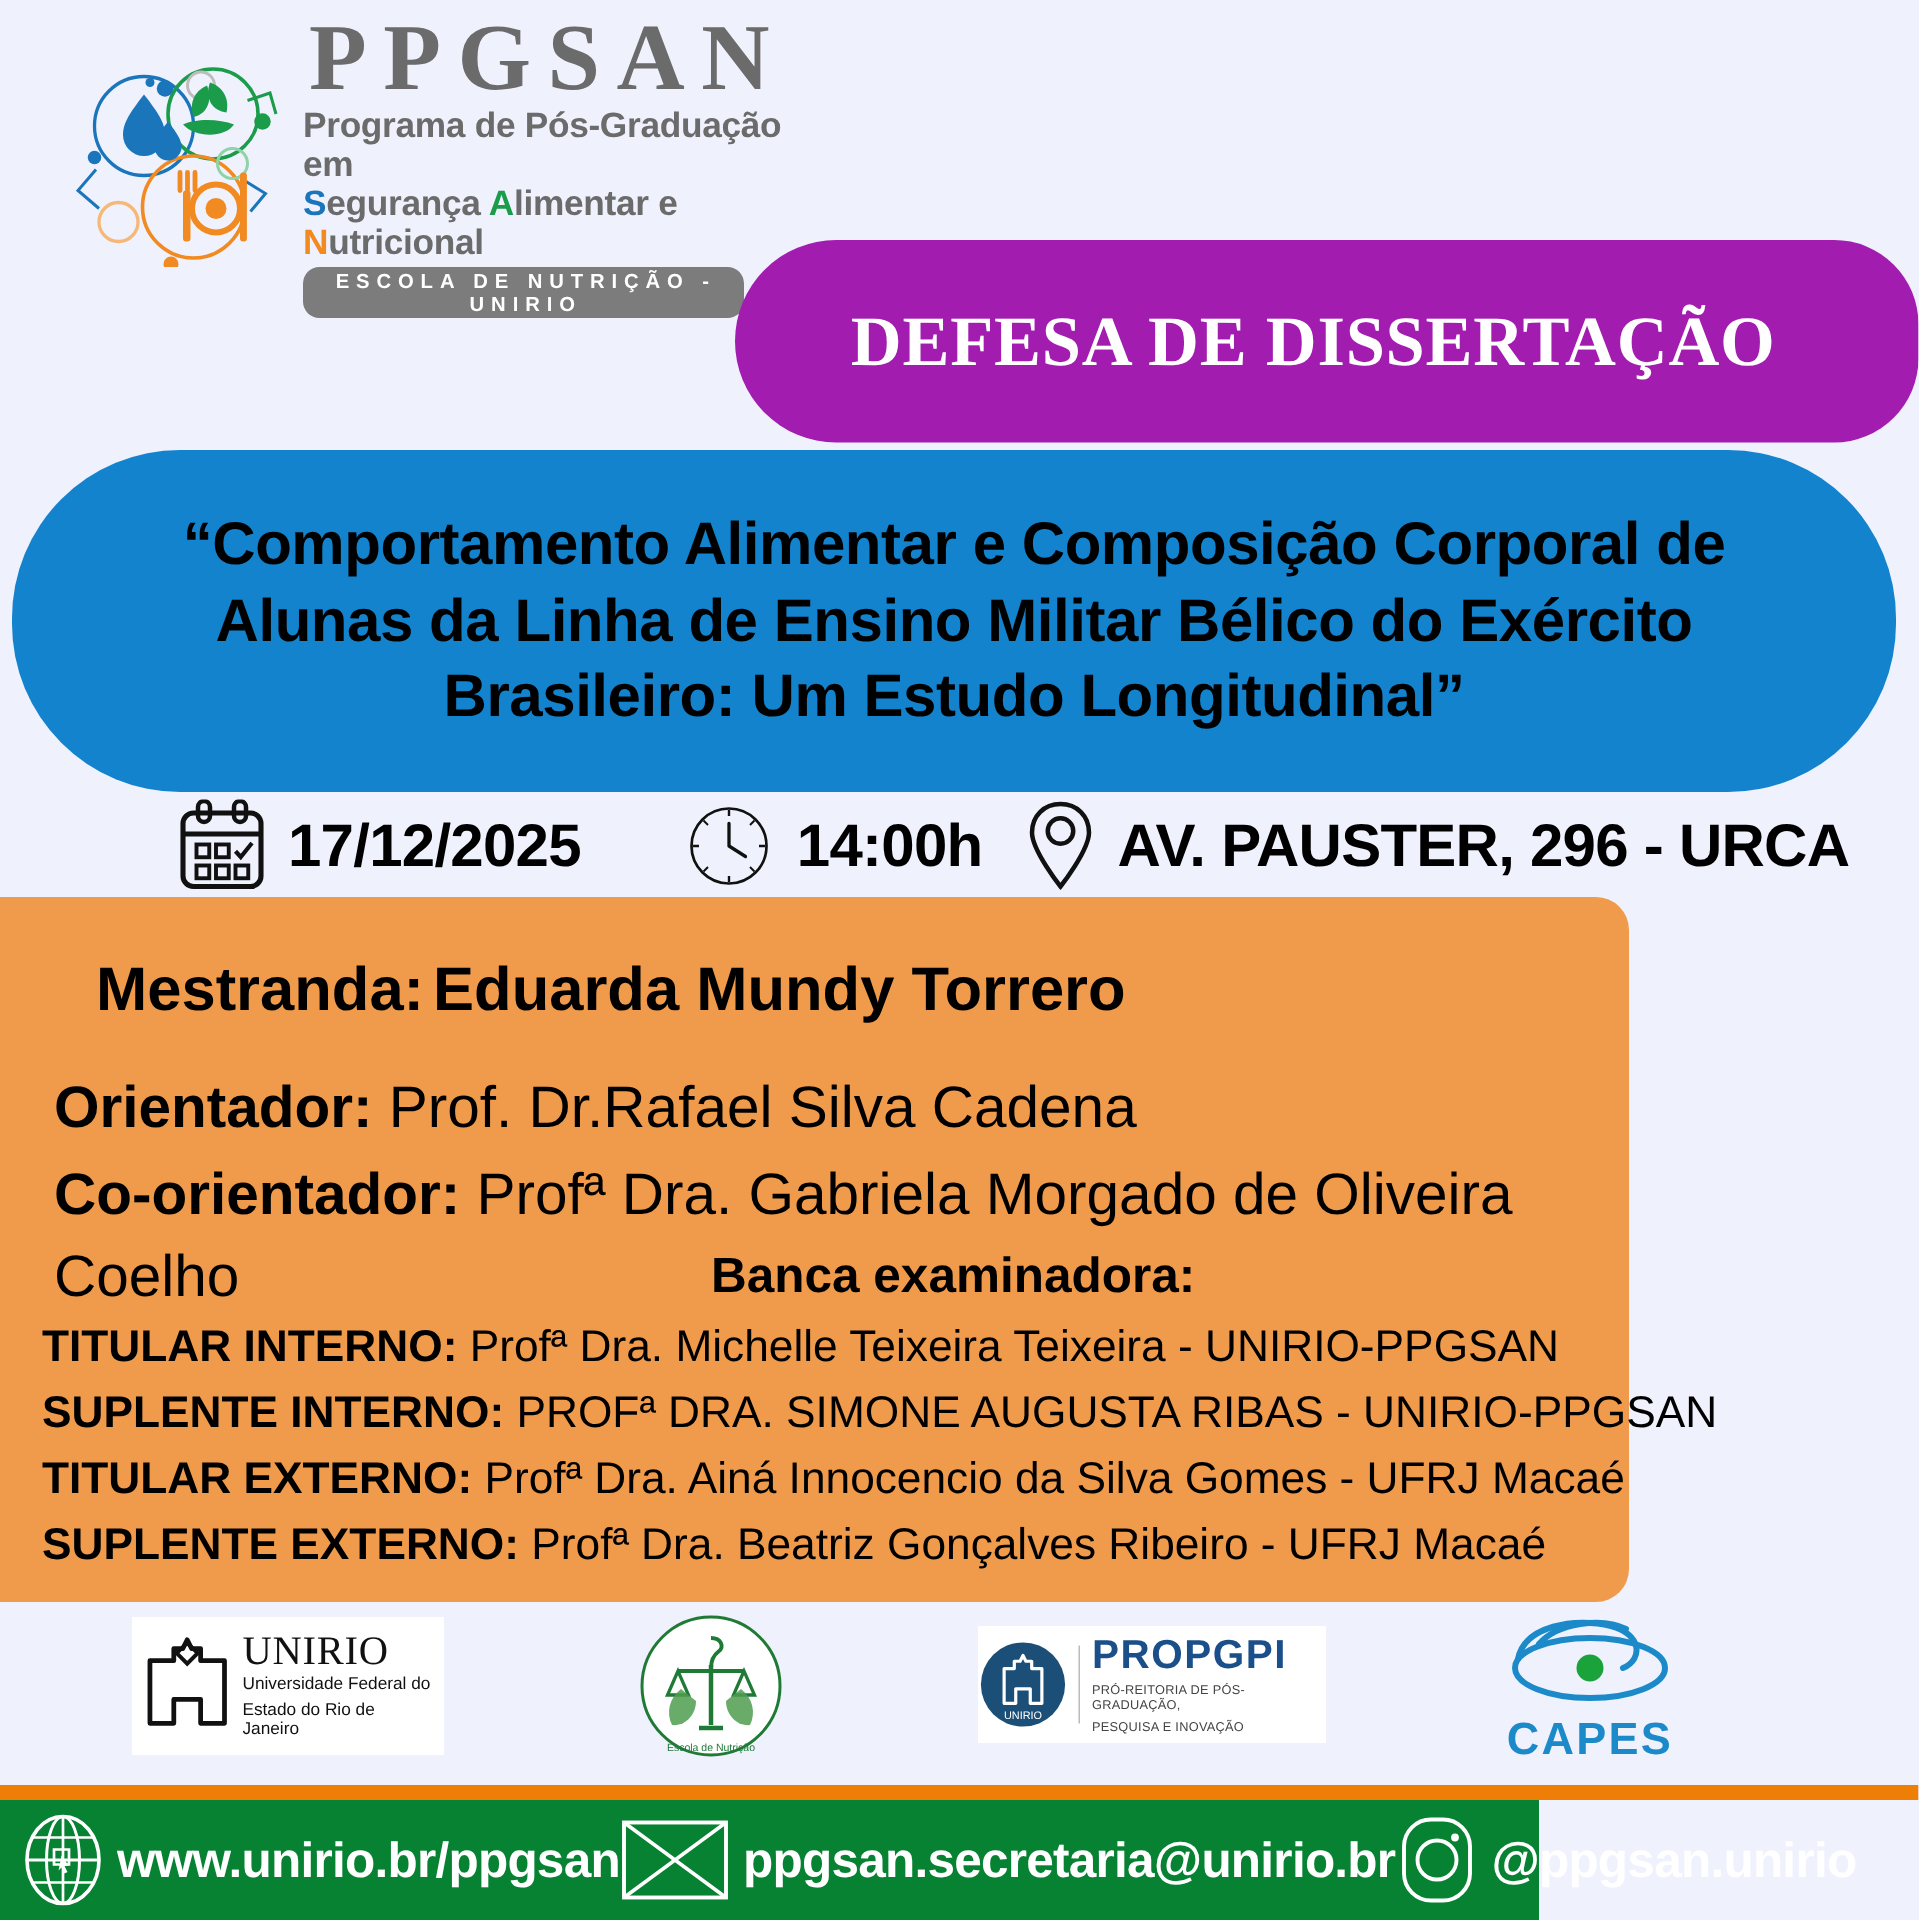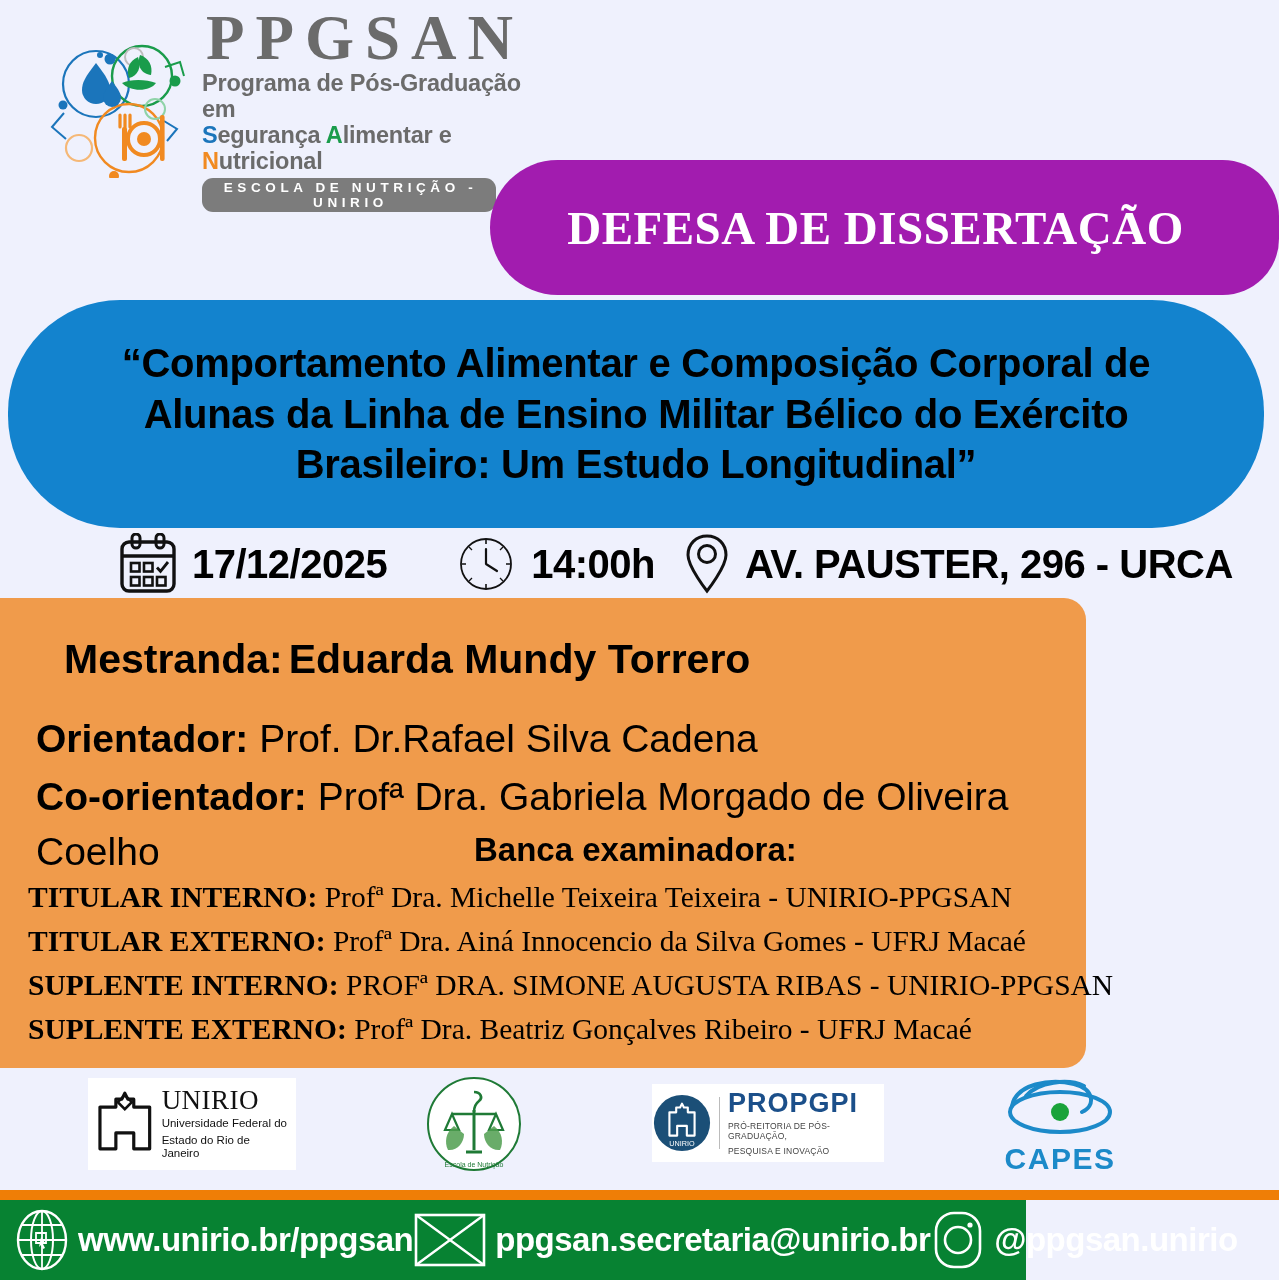--- a/index.html
+++ b/index.html
@@ -199,21 +199,20 @@
     position: absolute;
     left: 28px;
     top: 278px;
     width: 1240px;
   }
   .banca-row {
     font-size: 29.5px;
     color: #000;
     line-height: 1.49;
     white-space: nowrap;
-    font-family: Liberation Serif, serif;
   }
   .banca-row .role { font-weight: bold; }
   .banca-row .who  { font-weight: normal; }
 
   
   .sponsors {
     position: absolute;
     left: 0;
     top: 1070px;
     width: 1279px;
@@ -370,24 +369,24 @@
 
     <div class="coelho-wrap">Coelho</div>
 
     <div class="banca-heading">Banca examinadora:</div>
 
     <div class="banca-list">
       <div class="banca-row">
         <span class="role">TITULAR INTERNO:</span><span class="who"> Profª Dra. Michelle Teixeira Teixeira  - UNIRIO-PPGSAN</span>
       </div>
       <div class="banca-row">
+        <span class="role">SUPLENTE INTERNO:</span><span class="who"> PROFª DRA. SIMONE AUGUSTA RIBAS - UNIRIO-PPGSAN</span>
+      </div>
+      <div class="banca-row">
         <span class="role">TITULAR EXTERNO:</span><span class="who"> Profª Dra. Ainá Innocencio da Silva Gomes - UFRJ Macaé</span>
-      </div>
-      <div class="banca-row">
-        <span class="role">SUPLENTE INTERNO:</span><span class="who"> PROFª DRA. SIMONE AUGUSTA RIBAS - UNIRIO-PPGSAN</span>
       </div>
       <div class="banca-row">
         <span class="role">SUPLENTE EXTERNO:</span><span class="who"> Profª Dra. Beatriz Gonçalves Ribeiro - UFRJ Macaé</span>
       </div>
     </div>
 
   </div>
 
   <div class="sponsors">
 

